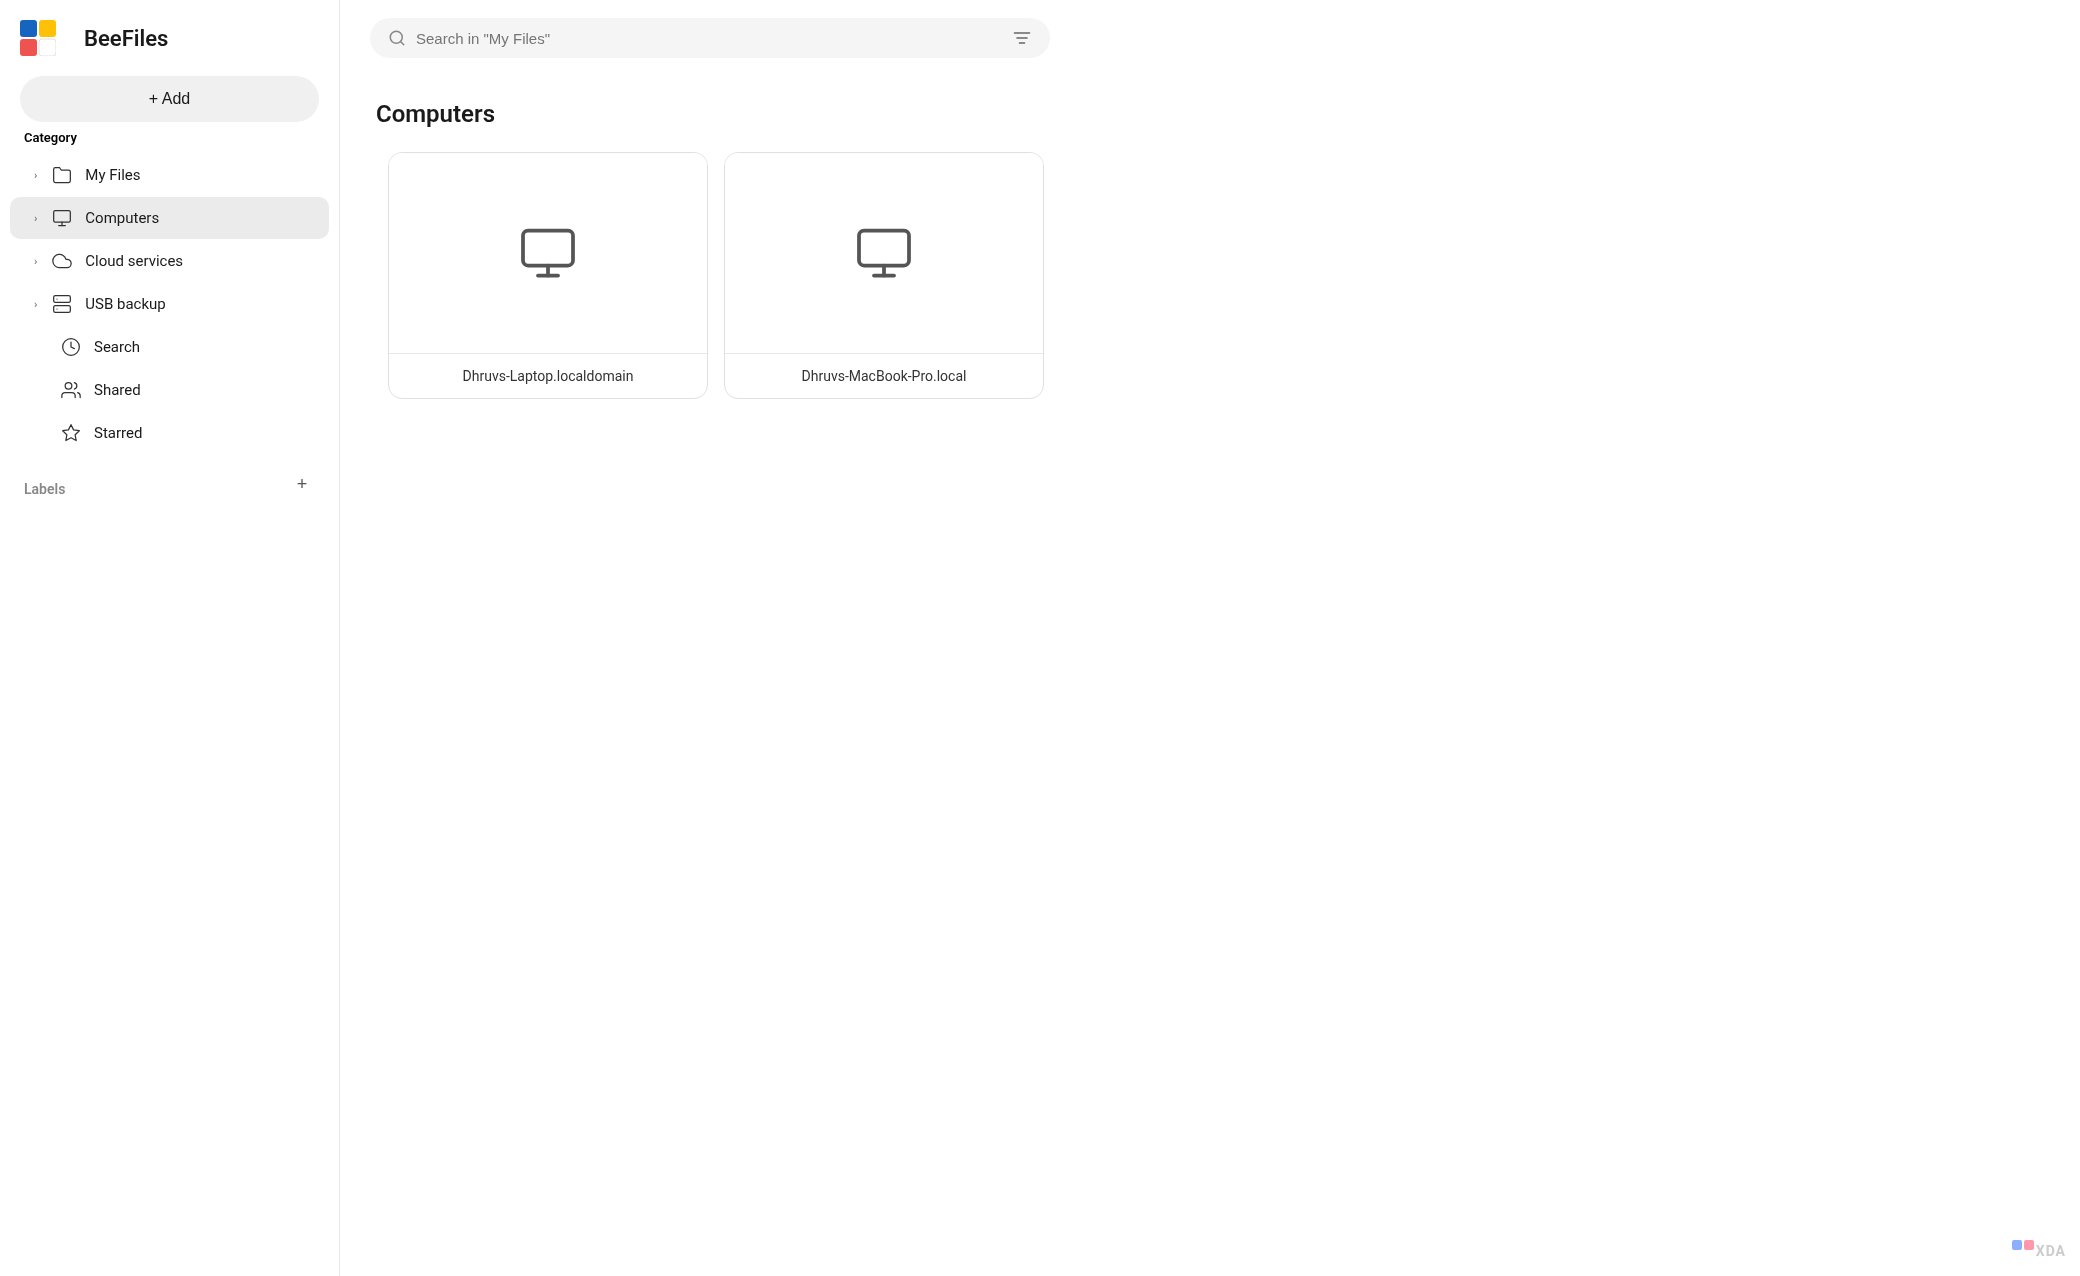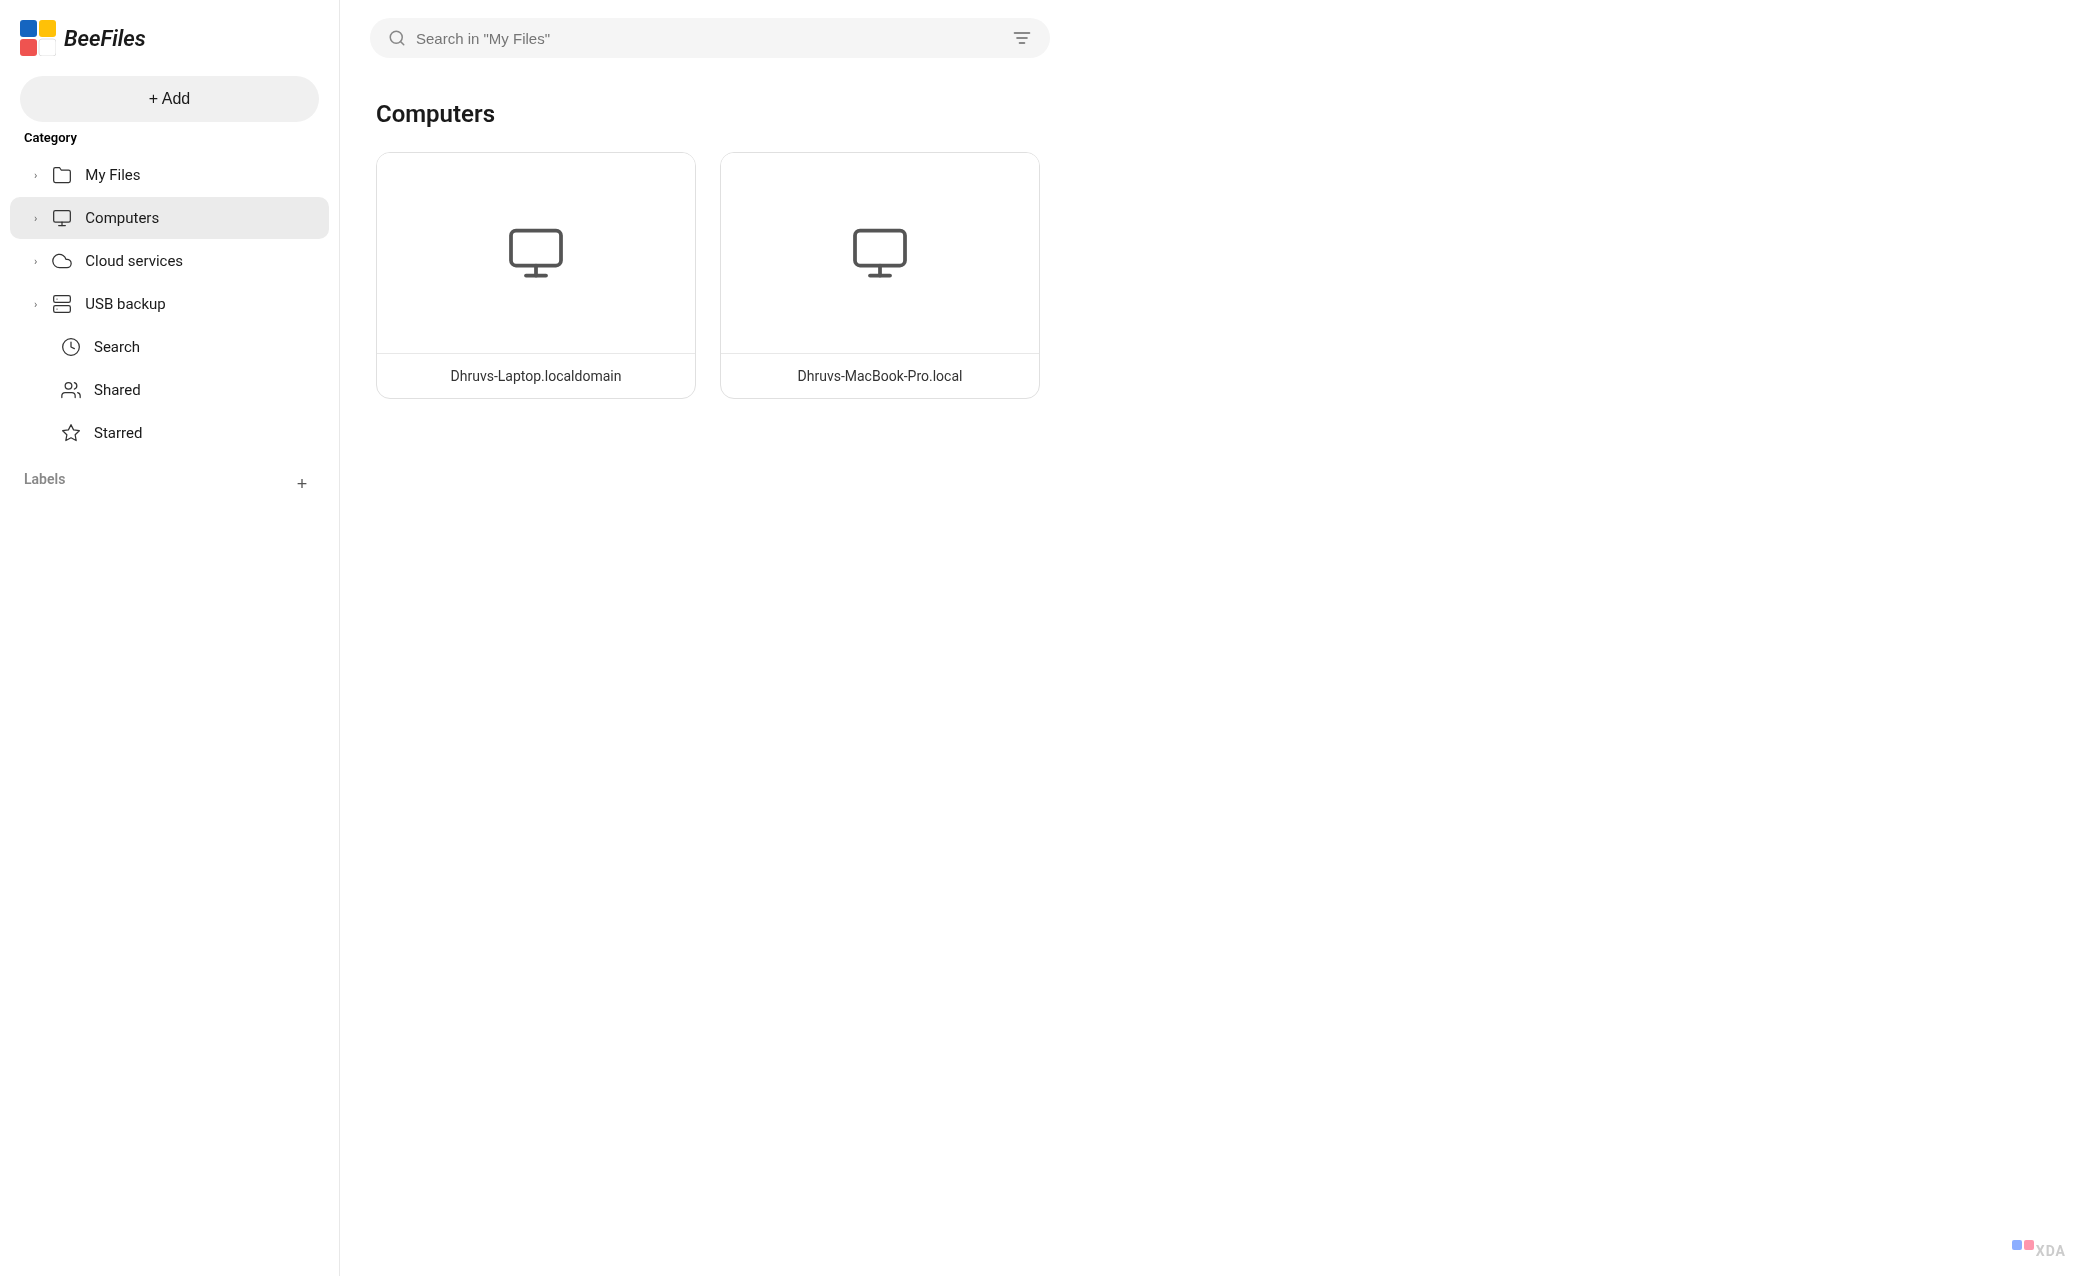--- a/index.html
+++ b/index.html
@@ -19,23 +19,22 @@
       border-right: 1px solid #e8e8e8;
       padding: 20px 0;
       display: flex;
       flex-direction: column;
       overflow-y: auto;
     }
 
     .logo-area {
       display: flex;
       align-items: center;
-      gap: 8px;
+      gap: 28px;
       padding: 0 20px 20px 20px;
-      font-style: italic;
     }
 
     .logo-icon {
       width: 36px;
       height: 36px;
     }
 
     .logo-text {
       font-size: 22px;
       font-weight: 600;
@@ -101,21 +100,21 @@
       height: 20px;
       stroke: #333;
       fill: none;
       stroke-width: 1.5;
       stroke-linecap: round;
       stroke-linejoin: round;
     }
 
     .labels-section {
       display: flex;
-      align-items: flex-start;
+      align-items: flex-end;
       justify-content: space-between;
       padding: 16px 24px 8px 24px;
     }
 
     .labels-title {
       font-size: 14px;
       font-weight: 600;
       color: #888;
     }
 
@@ -184,22 +183,23 @@
 
     .section-title {
       font-size: 24px;
       font-weight: 600;
       margin-bottom: 24px;
       color: #1a1a1a;
     }
 
     .computers-grid {
       display: flex;
-      gap: 24px;
+      gap: 16px;
       flex-wrap: wrap;
+      margin-left: 12px;
     }
 
     .computer-card {
       width: 320px;
       border: 1px solid #e0e0e0;
       border-radius: 14px;
       overflow: hidden;
       cursor: pointer;
       transition: box-shadow 0.2s;
     }

